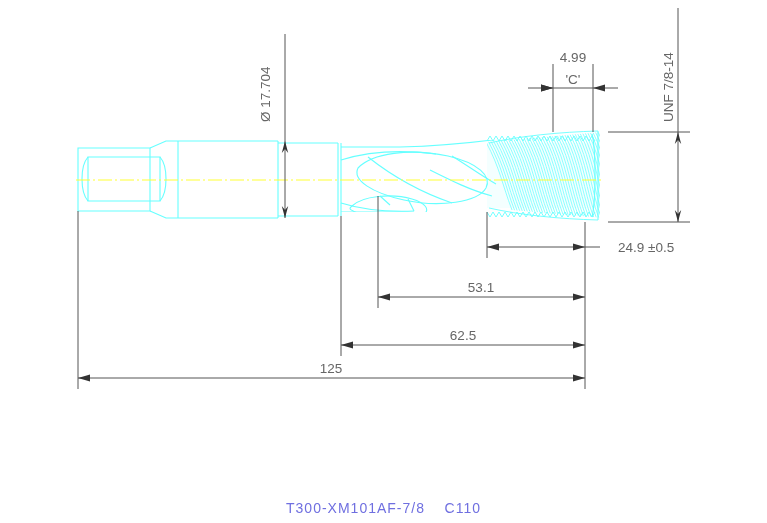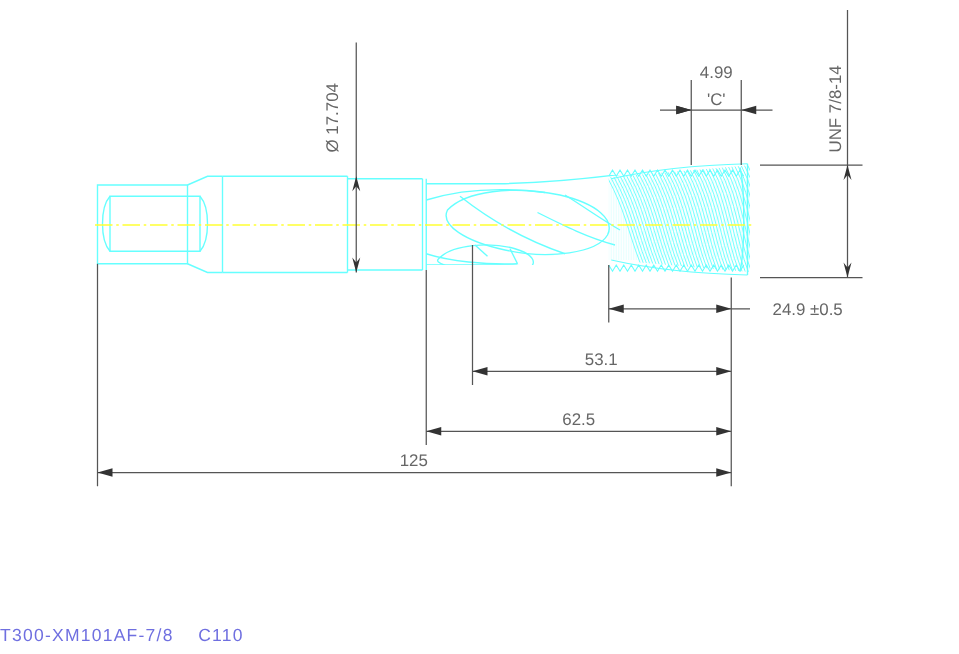--- a/index.html
+++ b/index.html
@@ -4,20 +4,21 @@
 <title>CAD Drawing</title>
 <style>
   html,body{margin:0;padding:0;background:#ffffff;}
   body{width:767px;height:523px;overflow:hidden;
        font-family:"Liberation Sans",sans-serif;}
   #stage{position:relative;width:767px;height:523px;background:#ffffff;}
   #cad{position:absolute;left:0;top:0;}
   .partno{
     position:absolute;
     left:0; top:500px; width:767px;
+    text-align:center;
     color:#6f6fe0;
     font-size:14px;
     letter-spacing:1px;
     font-family:"Liberation Sans",sans-serif;
     white-space:pre;
   }
 </style>
 </head>
 <body>
 

